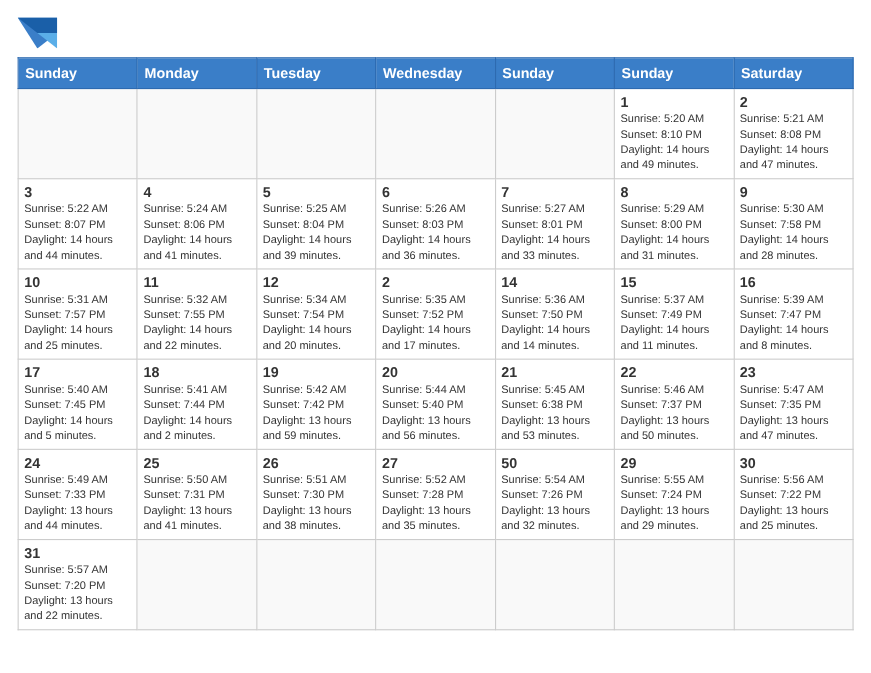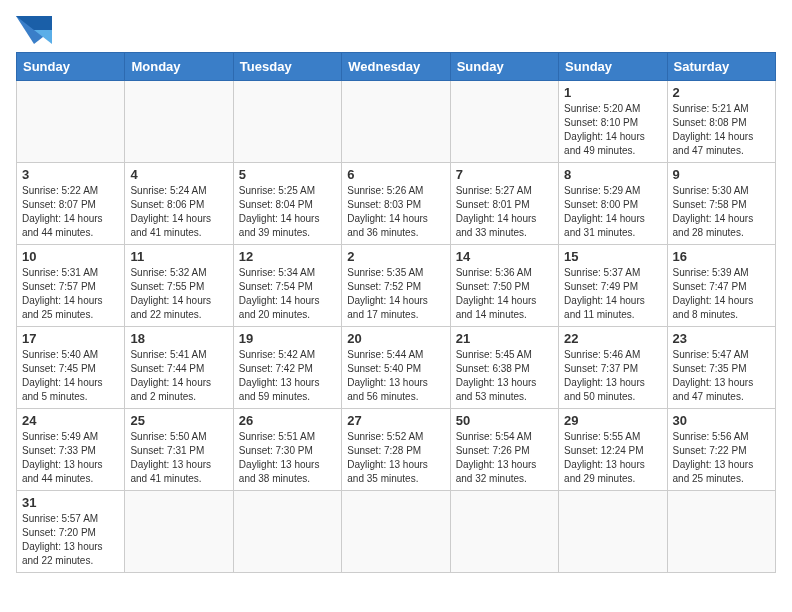--- a/index.html
+++ b/index.html
@@ -302,21 +302,21 @@
           </td>
           <td>
             <span class="day-number">50</span>
             <div class="day-info">Sunrise: 5:54 AM
 Sunset: 7:26 PM
 Daylight: 13 hours and 32 minutes.</div>
           </td>
           <td>
             <span class="day-number">29</span>
             <div class="day-info">Sunrise: 5:55 AM
-Sunset: 12:24 PM
+Sunset: 7:24 PM
 Daylight: 13 hours and 29 minutes.</div>
           </td>
           <td>
             <span class="day-number">30</span>
             <div class="day-info">Sunrise: 5:56 AM
 Sunset: 7:22 PM
 Daylight: 13 hours and 25 minutes.</div>
           </td>
         </tr>
         <tr class="last-row">

